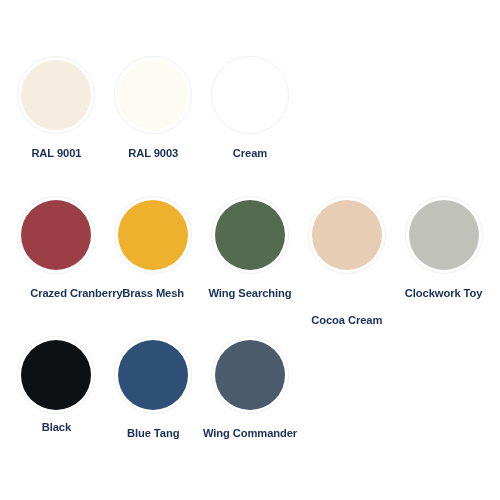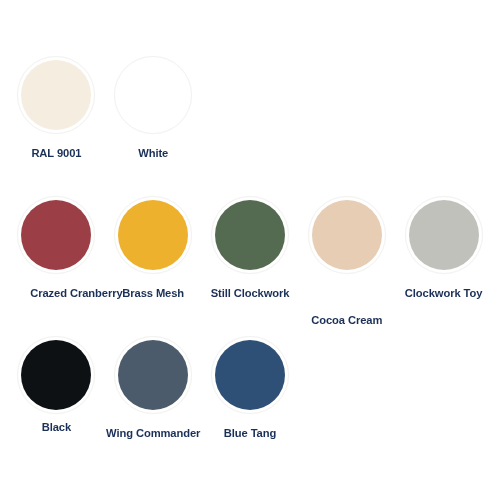--- a/index.html
+++ b/index.html
@@ -79,44 +79,50 @@
 
   <div class="swatch-row">
     <div class="swatch-cell">
       <div class="swatch-ring" style="border-color: rgb(242, 242, 240);">
         <div class="swatch-fill" style="background: rgb(245, 237, 223);"></div>
       </div>
       <div class="swatch-label" style="color: rgb(27, 48, 88);">RAL 9001</div>
     </div>
     <div class="swatch-cell">
       <div class="swatch-ring" style="border-color: rgb(242, 242, 240);">
+        <div class="swatch-fill" style="background: rgb(253, 252, 244);"></div>
+      </div>
+      <div class="swatch-label" style="color: rgb(27, 48, 88);">RAL 9003</div>
+    </div>
+    <div class="swatch-cell">
+      <div class="swatch-ring" style="border-color: rgb(242, 242, 240);">
         <div class="swatch-fill" style="background: rgb(255, 255, 255);"></div>
       </div>
-      <div class="swatch-label" style="color: rgb(27, 48, 88);">White</div>
+      <div class="swatch-label" style="color: rgb(27, 48, 88);">Cream</div>
     </div>
   </div>
 
   <div class="swatch-row">
     <div class="swatch-cell">
       <div class="swatch-ring" style="border-color: rgb(242, 242, 240);">
         <div class="swatch-fill" style="background: rgb(156, 62, 69);"></div>
       </div>
       <div class="swatch-label" style="color: rgb(27, 48, 88); margin-left: 40px;">Crazed Cranberry</div>
     </div>
     <div class="swatch-cell">
       <div class="swatch-ring" style="border-color: rgb(242, 242, 240);">
         <div class="swatch-fill" style="background: rgb(237, 177, 46);"></div>
       </div>
       <div class="swatch-label" style="color: rgb(27, 48, 88);">Brass Mesh</div>
     </div>
     <div class="swatch-cell">
       <div class="swatch-ring" style="border-color: rgb(242, 242, 240);">
         <div class="swatch-fill" style="background: rgb(85, 107, 81);"></div>
       </div>
-      <div class="swatch-label" style="color: rgb(27, 48, 88);">Still Clockwork</div>
+      <div class="swatch-label" style="color: rgb(27, 48, 88);">Wing Searching</div>
     </div>
     <div class="swatch-cell">
       <div class="swatch-ring" style="border-color: rgb(242, 242, 240);">
         <div class="swatch-fill" style="background: rgb(230, 205, 180);"></div>
       </div>
       <div class="swatch-label" style="color: rgb(27, 48, 88); margin-top: 40px;">Cocoa Cream</div>
     </div>
     <div class="swatch-cell">
       <div class="swatch-ring" style="border-color: rgb(242, 242, 240);">
         <div class="swatch-fill" style="background: rgb(193, 193, 188);"></div>
@@ -127,25 +133,25 @@
 
   <div class="swatch-row">
     <div class="swatch-cell">
       <div class="swatch-ring" style="border-color: rgb(242, 242, 240);">
         <div class="swatch-fill" style="background: rgb(13, 17, 20);"></div>
       </div>
       <div class="swatch-label" style="color: rgb(27, 48, 88); margin-top: 7px;">Black</div>
     </div>
     <div class="swatch-cell">
       <div class="swatch-ring" style="border-color: rgb(242, 242, 240);">
+        <div class="swatch-fill" style="background: rgb(47, 80, 118);"></div>
+      </div>
+      <div class="swatch-label" style="color: rgb(27, 48, 88);">Blue Tang</div>
+    </div>
+    <div class="swatch-cell">
+      <div class="swatch-ring" style="border-color: rgb(242, 242, 240);">
         <div class="swatch-fill" style="background: rgb(75, 91, 107);"></div>
       </div>
       <div class="swatch-label" style="color: rgb(27, 48, 88);">Wing Commander</div>
-    </div>
-    <div class="swatch-cell">
-      <div class="swatch-ring" style="border-color: rgb(242, 242, 240);">
-        <div class="swatch-fill" style="background: rgb(47, 80, 118);"></div>
-      </div>
-      <div class="swatch-label" style="color: rgb(27, 48, 88);">Blue Tang</div>
     </div>
   </div>
 
 </div>
 
 </body></html>

